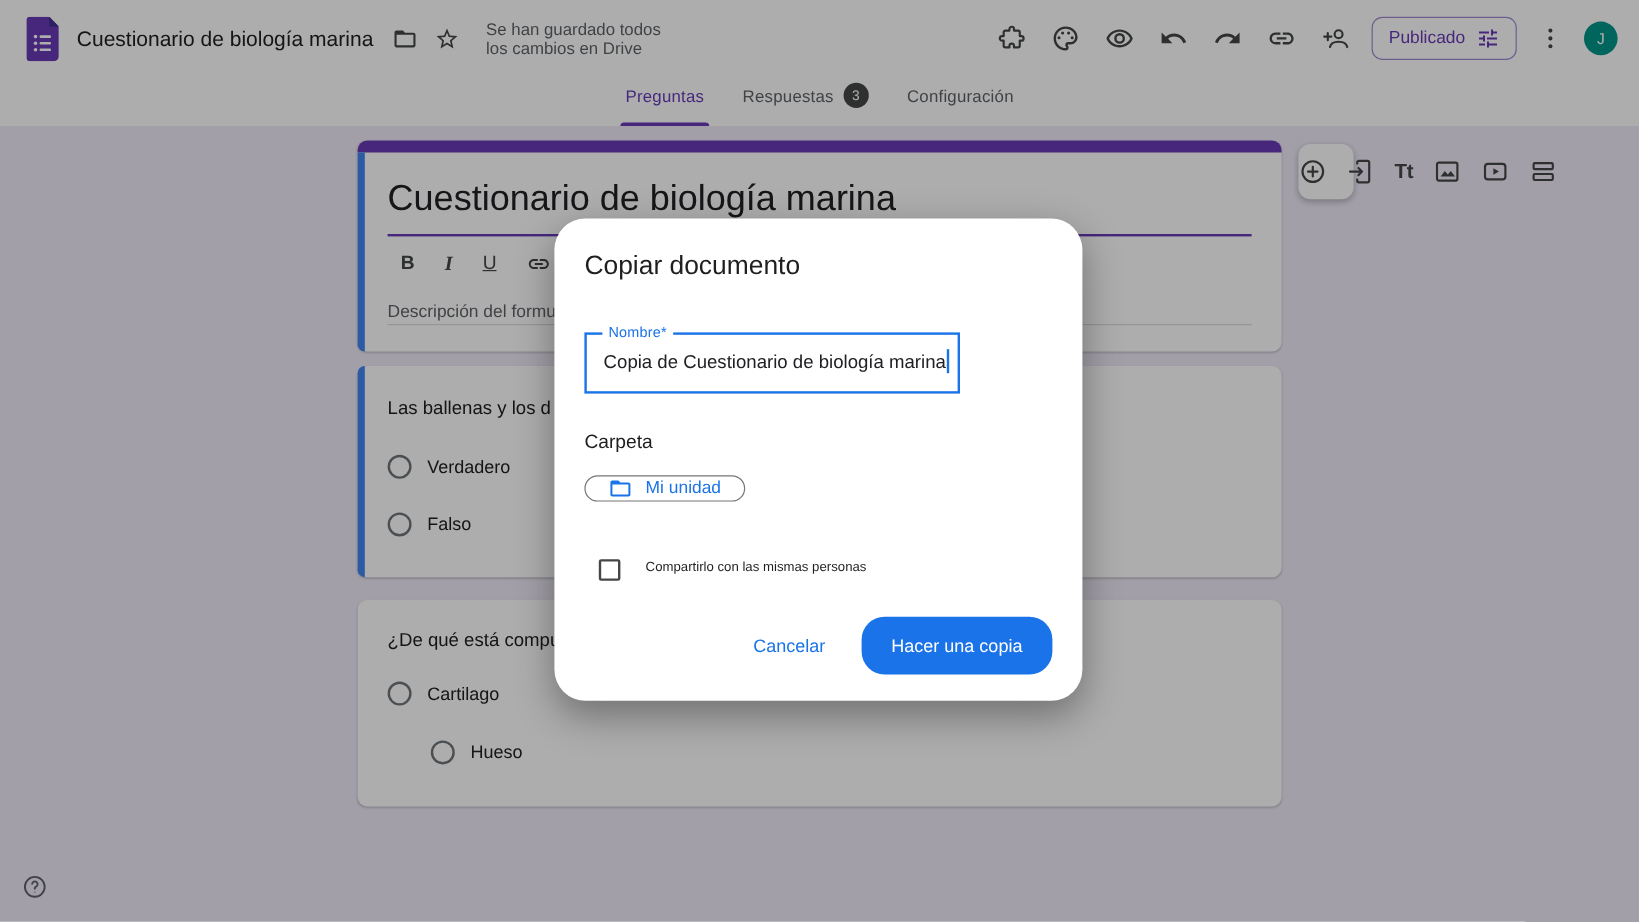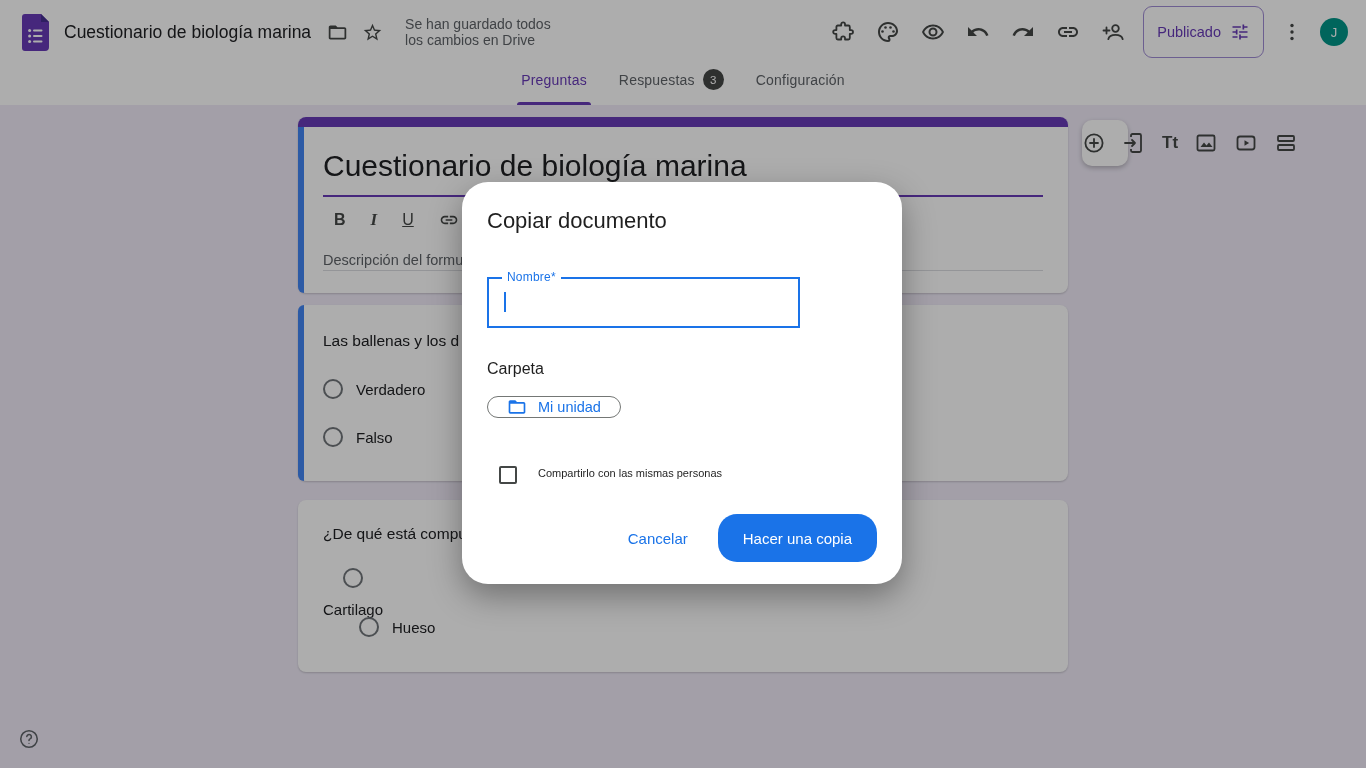--- a/index.html
+++ b/index.html
@@ -16,21 +16,21 @@
   
   .topbar { position:absolute; top:0; left:0; width:1366px; height:105px; background:#ffffff; z-index:1; }
   .topbar-row1 { display:flex; align-items:center; height:64px; padding:0 18px 0 22px; }
   .forms-logo { width:27px; height:37px; flex:0 0 auto; }
   .doc-title { font-size:17.5px; color:#202124; margin-left:15px; white-space:nowrap; }
   .title-icons { display:flex; align-items:center; gap:14px; margin-left:16px; color:#5f6368; }
   .title-icons .ic { width:21px; height:21px; }
   .saved-status { margin-left:22px; width:158px; font-size:14px; line-height:16px; color:#5f6368; }
   .spacer { flex:1; }
   .action-icons { display:flex; align-items:center; gap:21px; }
-  .publish-btn { margin-left:18px; display:flex; align-items:center; gap:9px; height:52px; padding:0 13px;
+  .publish-btn { margin-left:18px; display:flex; align-items:center; gap:9px; height:36px; padding:0 13px;
     border:1px solid #a08cd4; border-radius:9px; background:#fff; color:#673ab7; font-size:14.5px; font-weight:500; cursor:pointer; }
   .publish-btn .ic { width:20px; height:20px; }
   .more-btn { margin-left:16px; }
   .avatar { margin-left:16px; width:28px; height:28px; border-radius:50%; background:#009688; color:#fff;
     display:flex; align-items:center; justify-content:center; font-size:13px; font-weight:500; cursor:pointer; }
 
   
   .tabs-row { display:flex; justify-content:center; align-items:stretch; height:41px; gap:24px; }
   .tab { position:relative; display:flex; align-items:center; gap:8px; padding:0 4px 10px 4px; font-size:14px; font-weight:500;
     letter-spacing:.2px; color:#5f6368; cursor:pointer; }
@@ -225,21 +225,21 @@
     <span class="opt-label">Verdadero</span>
   </div>
   <div class="opt-row" style="top:122px;">
     <div class="radio"></div>
     <span class="opt-label">Falso</span>
   </div>
 </div>
 
 <div class="card q-card q2-card">
   <div class="q-text" style="top:25px;">¿De qué está compu</div>
-  <div class="opt-row" style="top:68px;flex-direction:column;">
+  <div class="opt-row" style="top:68px;">
     <div class="radio"></div>
     <span class="opt-label">Cartilago</span>
   </div>
   <div class="opt-row" style="top:117px;padding-left:36px;">
     <div class="radio"></div>
     <span class="opt-label">Hueso</span>
   </div>
 </div>
 
 <div class="side-toolbar">
@@ -286,21 +286,21 @@
     </svg>
 </button>
 
 <div class="overlay"></div>
 
 <div class="dialog">
   <div class="dialog-title">Copiar documento</div>
 
   <div class="name-field">
     <span class="name-label">Nombre*</span>
-    <div class="name-value"><span class="caret"></span></div>
+    <div class="name-value"><span>Copia de Cuestionario de biología marina</span><span class="caret"></span></div>
   </div>
 
   <div class="folder-label">Carpeta</div>
   <button class="folder-chip">
     <svg class="ic" viewBox="0 0 24 24" fill="#1a73e8">
         <path d="M20 6h-8l-2-2H4c-1.1 0-1.99.9-1.99 2L2 18c0 1.1.9 2 2 2h16c1.1 0 2-.9 2-2V8c0-1.1-.9-2-2-2zm0 12H4V8h16v10z"></path>
       </svg>
     <span>Mi unidad</span>
   </button>
 

